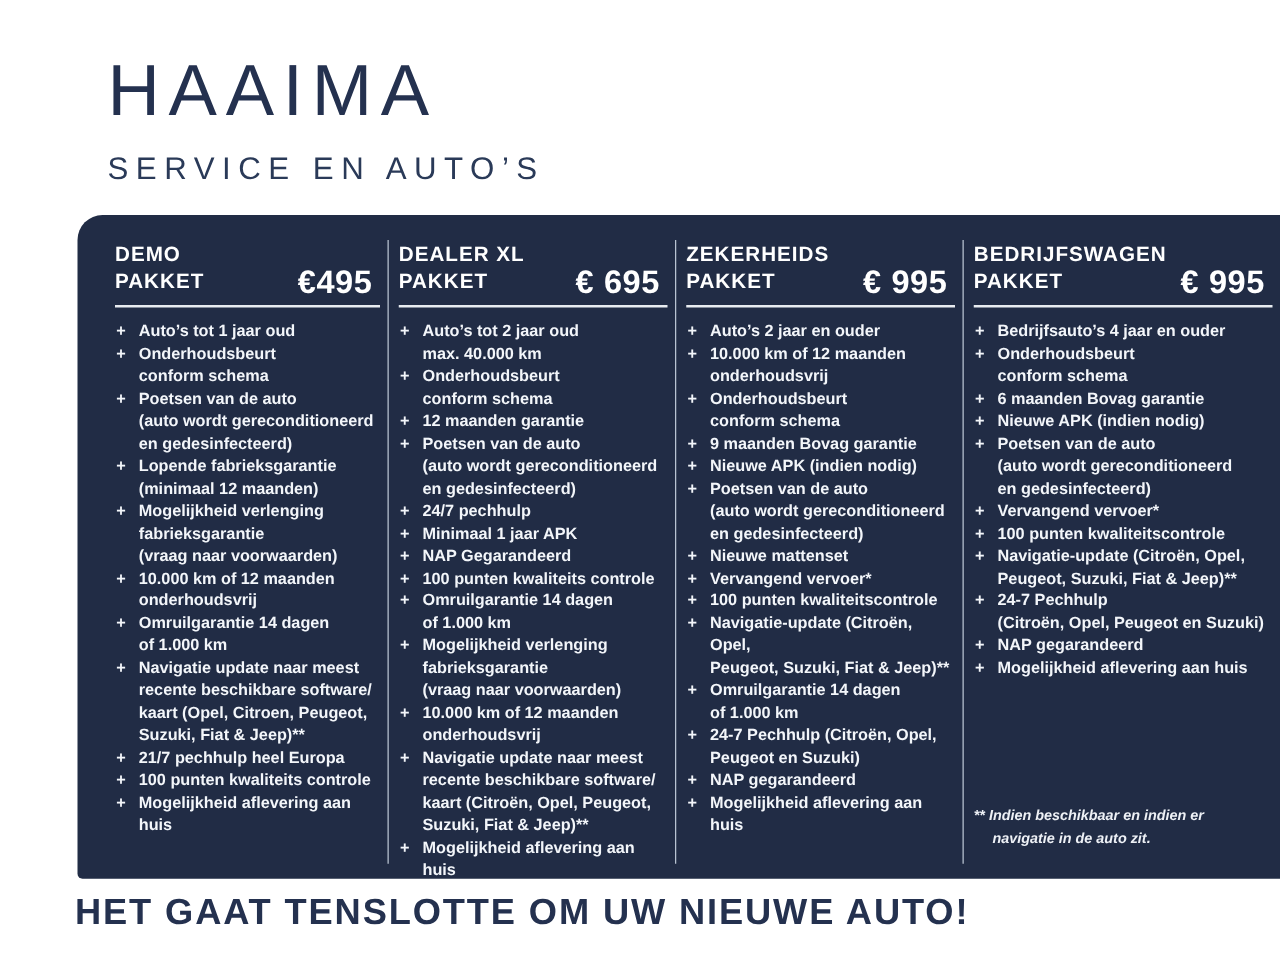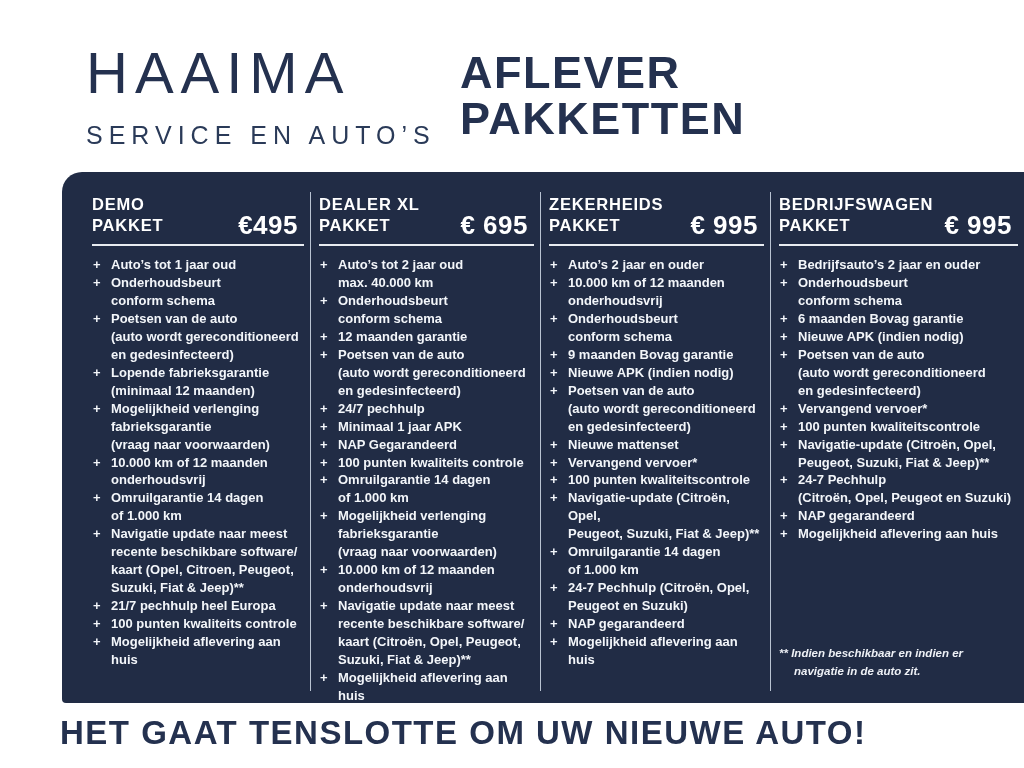--- a/index.html
+++ b/index.html
@@ -71,38 +71,34 @@
     position:absolute; left:9px; right:8px; bottom:24px;
   }
   .footnote {
     color:#eef1f6; font-size:11.5px; font-style:italic; font-weight:600;
     line-height:1.55; padding-left:15px; text-indent:-15px;
   }
 
   
   .tagline {
     position:absolute; left:60px; top:714px;
-    font-size:33px; font-weight:bold; letter-spacing:1.5px;
+    font-size:29px; font-weight:bold; letter-spacing:1.5px;
     color:#24314f; white-space:nowrap;
   }
 </style>
 </head>
 <body>
 
 <div class="page">
 
   <div class="brand">
     <div class="brand-name">HAAIMA</div>
     <div class="brand-sub">SERVICE EN AUTO’S</div>
   </div>
 
-  <div class="title">
-    <div>AFLEVER</div>
-    <div>PAKKETTEN</div>
-  </div>
 
   <section class="panel">
     <div class="columns" id="columns">
   <div class="col">
 
     <div class="col-head">
       <div class="pkg-name">
         <div class="pkg-l1">DEMO</div>
         <div class="pkg-l2">PAKKET</div>
       </div>
@@ -324,21 +320,21 @@
     <div class="col-head">
       <div class="pkg-name">
         <div class="pkg-l1">BEDRIJFSWAGEN</div>
         <div class="pkg-l2">PAKKET</div>
       </div>
       <div class="pkg-price">€ 995</div>
     </div>
     <hr class="head-rule">
     <ul class="items">
   <li class="item">
-    <span class="plus">+</span><span class="txt">Bedrijfsauto’s 2 jaar en ouder</span>
+    <span class="plus">+</span><span class="txt">Bedrijfsauto’s 4 jaar en ouder</span>
   </li>
 
   <li class="item">
     <span class="plus">+</span><span class="txt">Onderhoudsbeurt
 conform schema</span>
   </li>
 
   <li class="item">
     <span class="plus">+</span><span class="txt">6 maanden Bovag garantie</span>
   </li>

